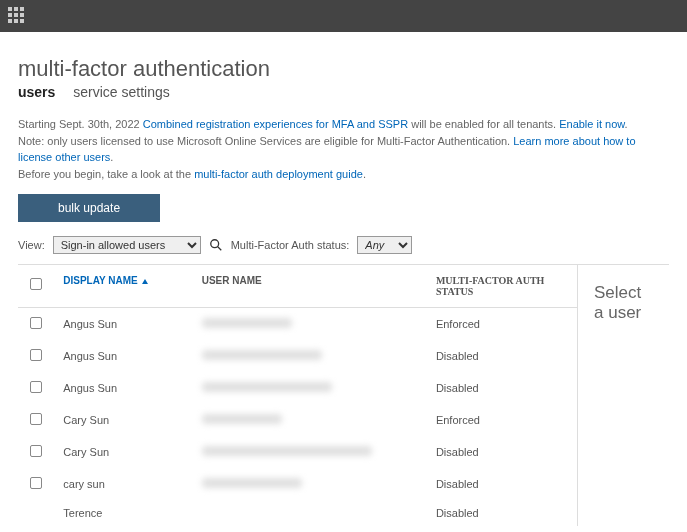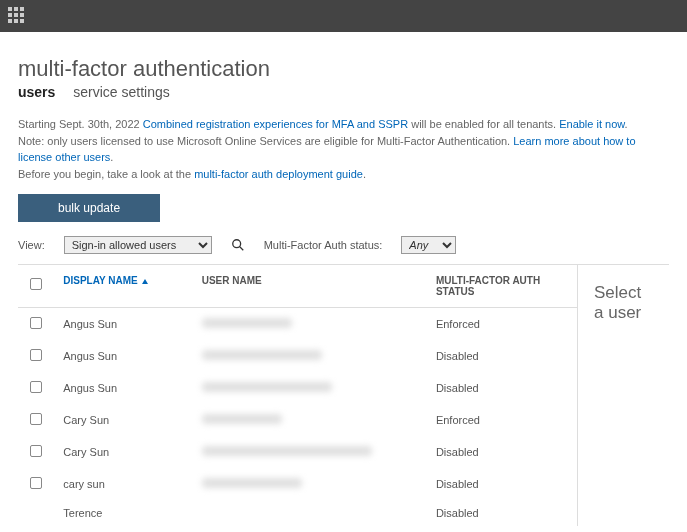--- a/index.html
+++ b/index.html
@@ -71,21 +71,21 @@
     color: #fff;
     border: none;
     padding: 7px 40px;
     font-size: 12px;
     cursor: pointer;
     margin-bottom: 14px;
   }
   .filters {
     display: flex;
     align-items: center;
-    gap: 19px;
+    gap: 8px;
     font-size: 11px;
     color: #555;
     margin-bottom: 10px;
   }
   .filters select {
     font-size: 11px;
     padding: 1px 3px;
     border: 1px solid #999;
     color: #333;
   }
@@ -122,21 +122,21 @@
   thead th.sorted { color: #0066b8; margin-left: 48px; }
   tbody td {
     padding: 6px 8px;
     color: #555;
     vertical-align: middle;
   }
   tbody tr { height: 26px; }
   .col-check { width: 24px; }
   .col-name  { width: 130px; }
   .col-user  { width: 220px; }
-  .col-status{ width: 140px; }
+  .col-status{ width: 140px; font-family: Liberation Serif, serif; }
   input[type=checkbox] {
     width: 12px;
     height: 12px;
     border: 1px solid #888;
     appearance: none;
     border-radius: 2px;
     cursor: pointer;
     background: #fff;
   }
   .blur {

